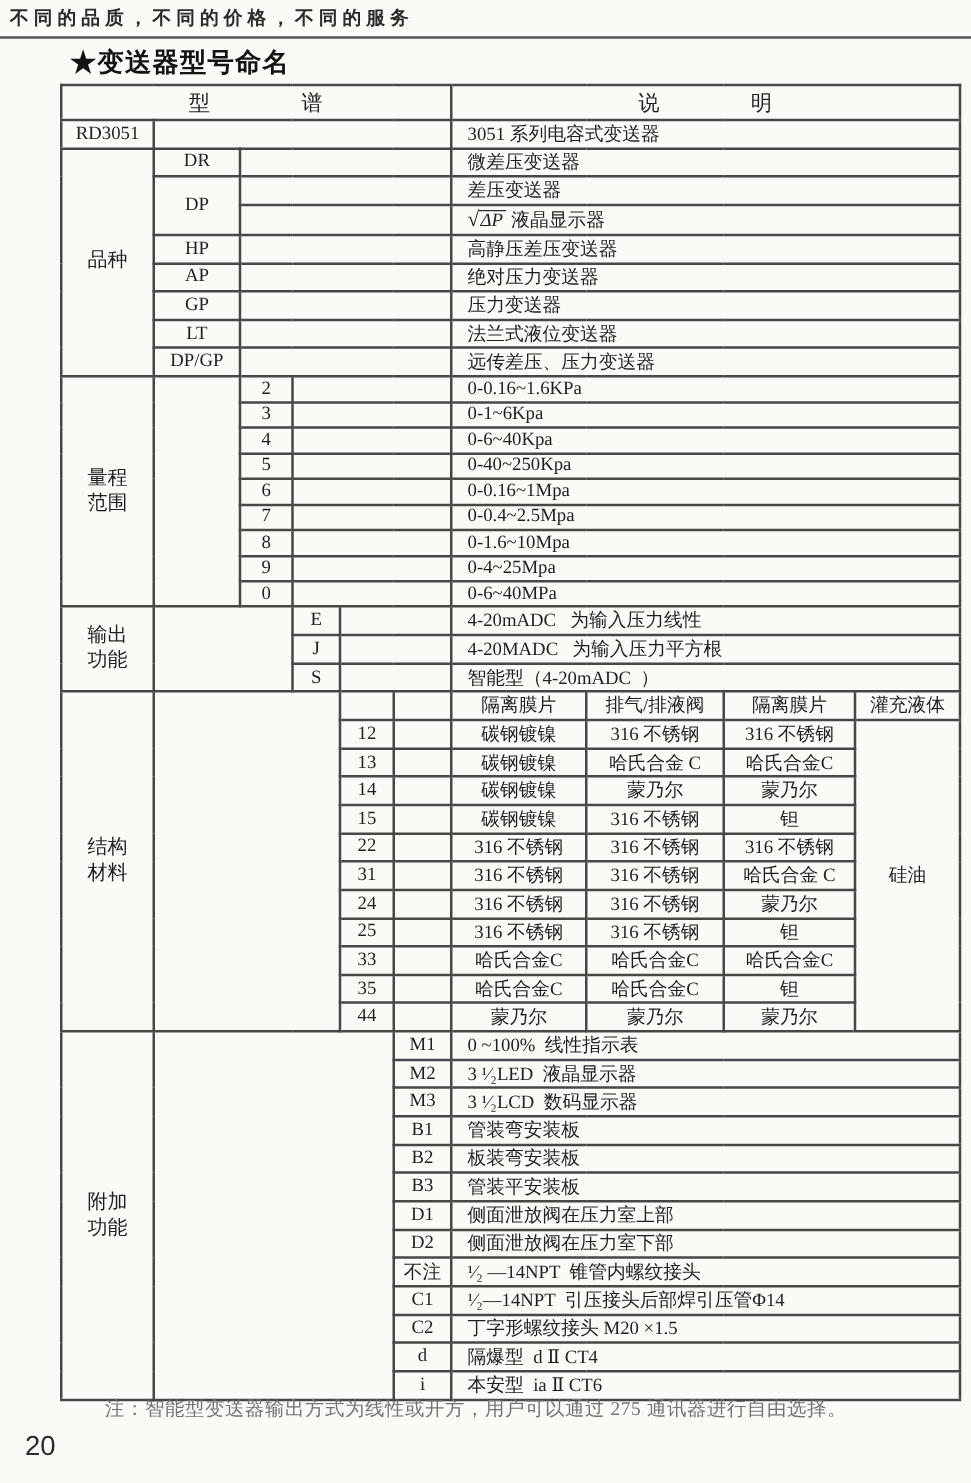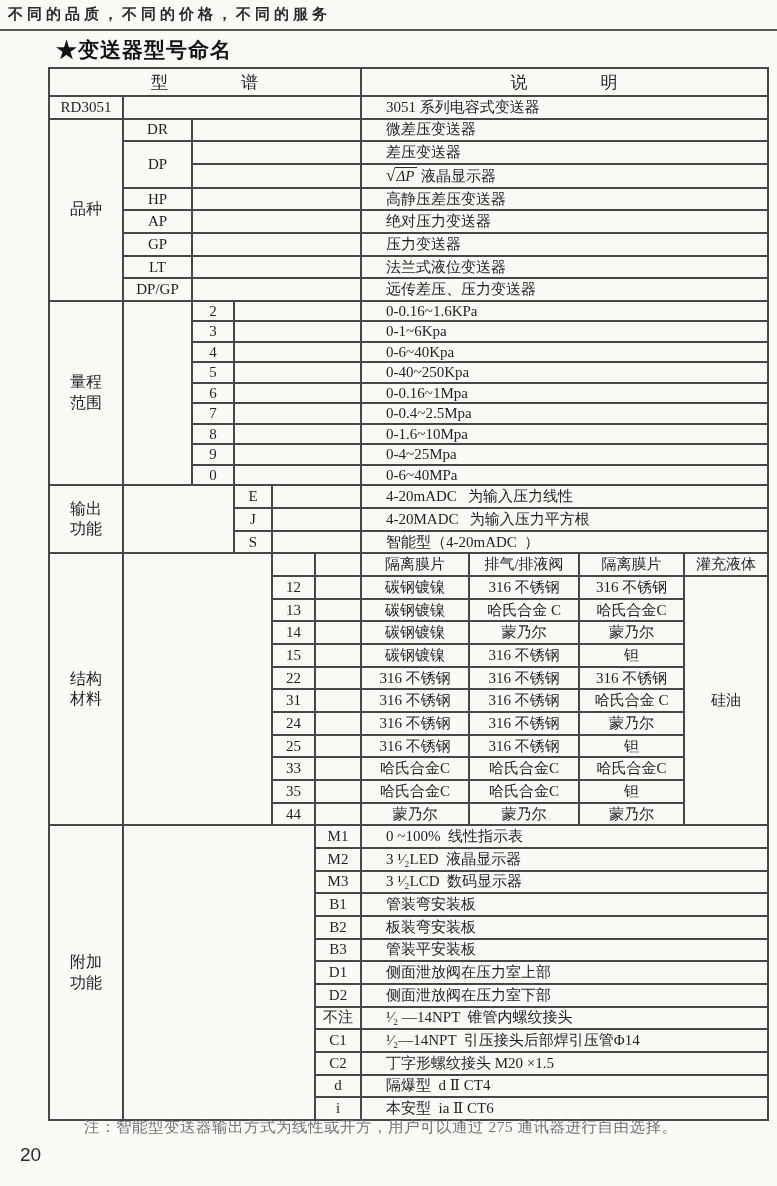--- a/index.html
+++ b/index.html
@@ -28,34 +28,34 @@
     font-size:15px;color:#1f1f1f;
     border:2px solid #474747;
   }
   td{
     padding:0;vertical-align:middle;overflow:hidden;
     border:0 solid #474747;
   }
   td.br{border-right-width:2px}
   td.bb{border-bottom-width:2px}
   td.c{text-align:center;}
-  td.desc{text-align:left;padding-left:24px;white-space:pre-wrap;}
+  td.desc{text-align:left;padding-left:12px;white-space:pre-wrap;}
   td.v2{white-space:pre-line;line-height:1.3;font-size:16px;}
   tr.hdr-row{height:28px;}
   tr.hdr-row td{font-size:17px;letter-spacing:1px;}
   .sqrt-sym{font-size:17px;}
   .radicand{display:inline-block;border-top:1.6px solid #2a2a2a;padding:0 3px 0 1px;line-height:1.15;font-style:italic;}
   .footnote{
     position:absolute;left:84px;top:1117px;width:640px;
     font-size:15.5px;letter-spacing:0.5px;color:#737373;white-space:nowrap;
   }
   .page-number{
     position:absolute;left:20px;top:1144px;
     font-family:"Liberation Sans","DejaVu Sans",sans-serif;
-    font-size:19px;color:#2a2a2a;
+    font-size:22px;color:#2a2a2a;
   }
 </style>
 </head>
 <body>
 
 <div class="tagline">不同的品质，不同的价格，不同的服务</div>
 <div class="top-rule"></div>
 <div class="doc-title">★变送器型号命名</div>
 
 <table class="naming">

